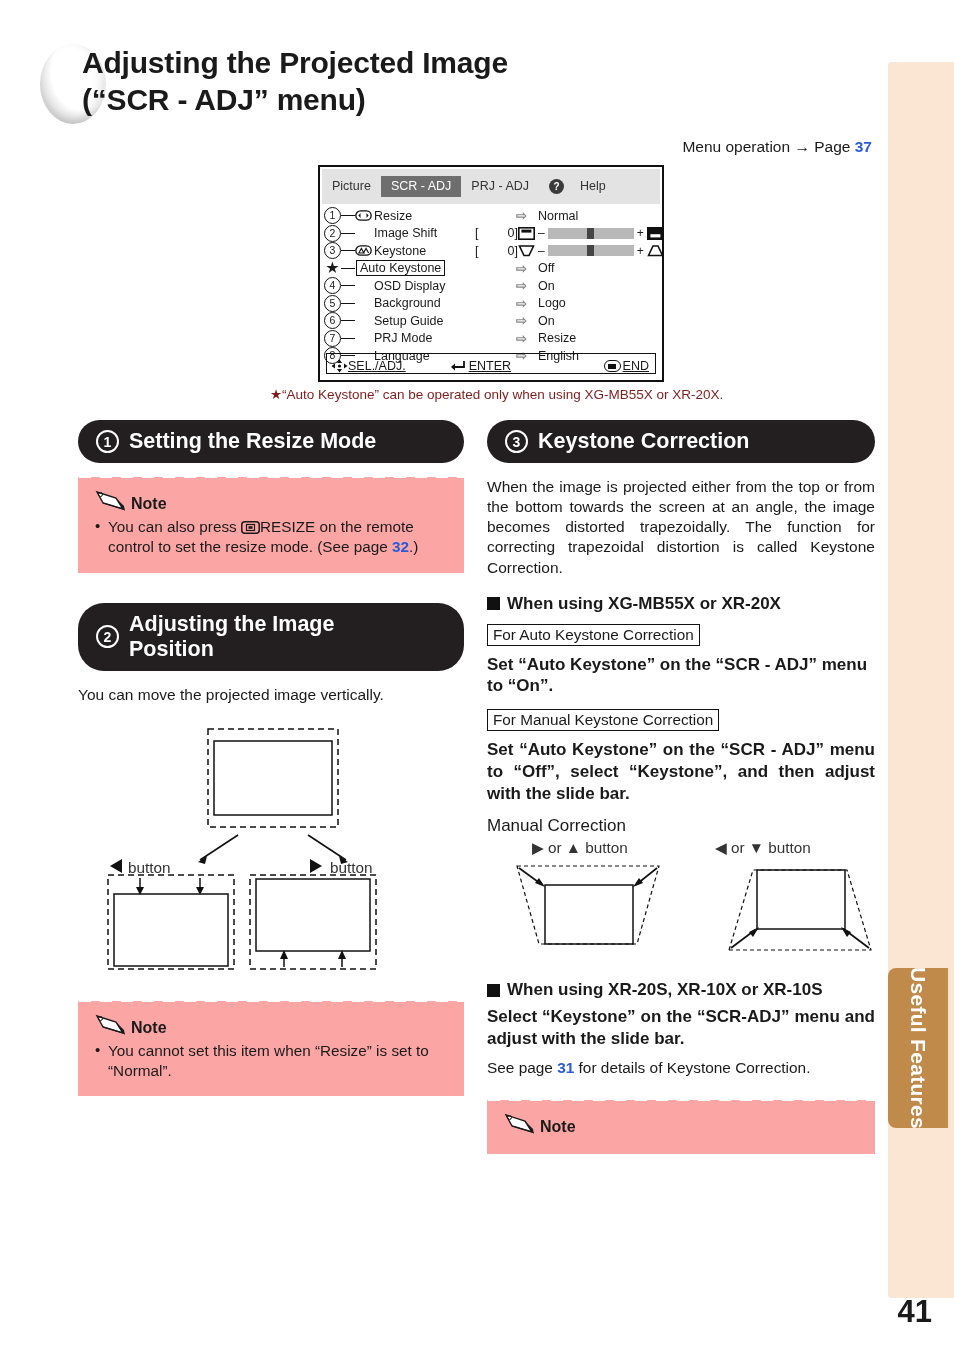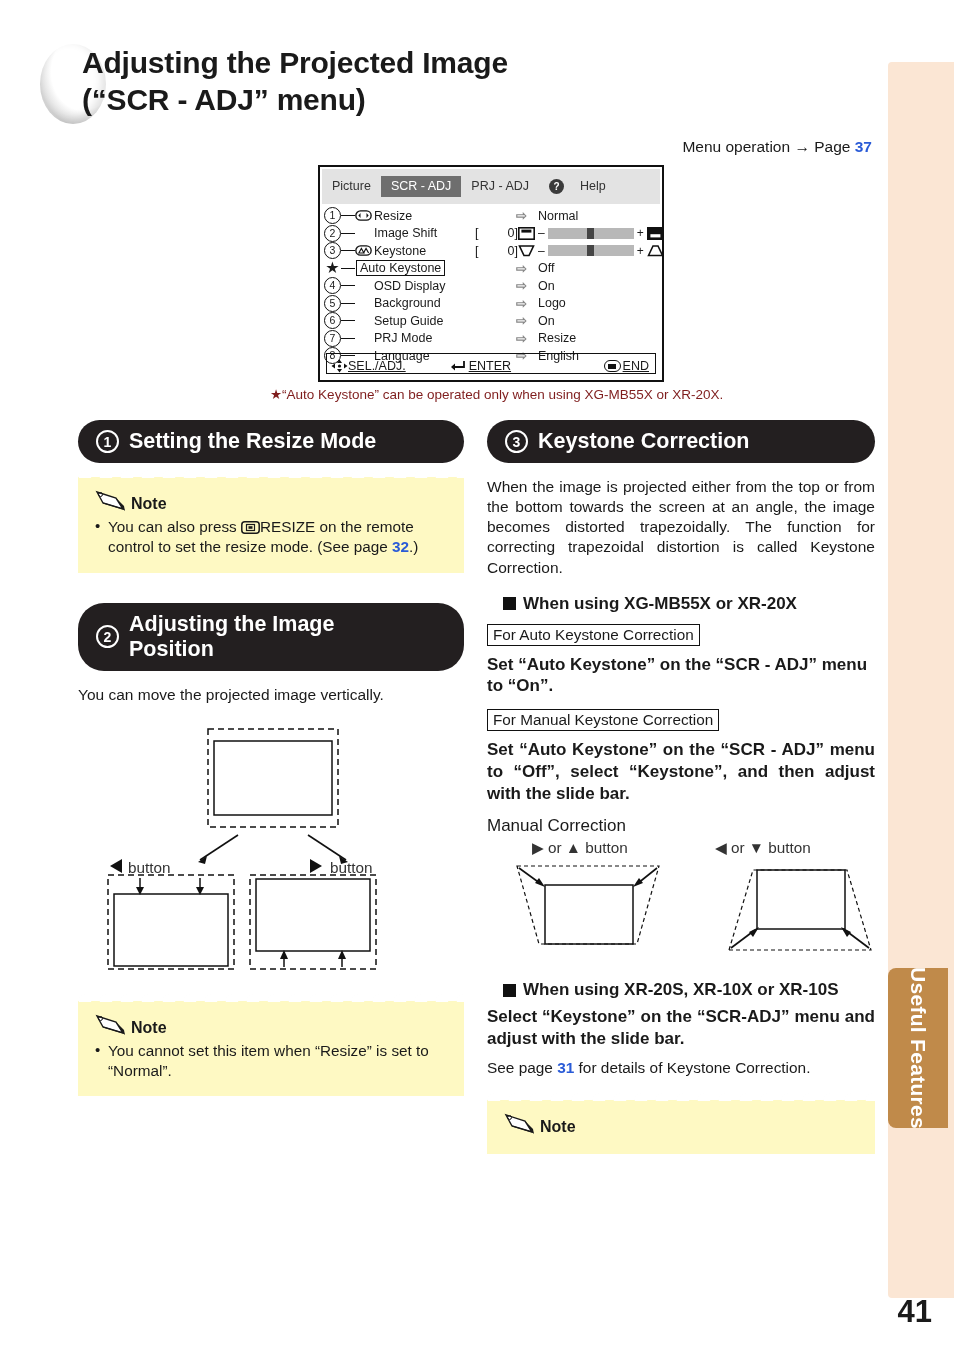--- a/index.html
+++ b/index.html
@@ -135,21 +135,21 @@
   }
   .sec-head .circ {
     flex: 0 0 auto; width: 23px; height: 23px; border: 2px solid #fff;
     border-radius: 50%; font-size: 14px; line-height: 20px; text-align: center;
     margin-right: 10px; font-weight: bold;
   }
   .sec-head .txt { line-height: 1.16; }
 
   
   .note {
-    background: #fef9c3; padding: 12px 14px 14px 16px; position: relative;
+    background: #fca5a5; padding: 12px 14px 14px 16px; position: relative;
     margin-top: 14px;
   }
   .note::before {
     content: ""; position: absolute; left: 0; right: 0; top: -7px; height: 8px;
     background-image: radial-gradient(circle at 7px 7px, #ffffff 6.2px, rgba(255,255,255,0) 6.6px);
     background-size: 21px 14px; background-repeat: repeat-x;
   }
   .note-title { display:flex; align-items:flex-end; font-weight:bold; font-size:16px; margin-bottom: 4px;}
   .pencil-icon { width: 34px; height: 24px; margin-right: 3px; }
   .note ul { margin: 0; padding: 0; list-style: none; }
@@ -164,21 +164,21 @@
   .pg { color: #2a5bd7; font-weight: bold; }
 
   
   .col-left  { position: absolute; left: 78px;  top: 420px; width: 386px; }
   .col-right { position: absolute; left: 487px; top: 420px; width: 388px; }
 
   .body-text { font-size: 15.5px; line-height: 1.3; margin: 14px 0 0 0; }
   .body-text.just { text-align: justify; }
 
   .sub-head {
-    font-weight: bold; font-size: 17px; margin: 16px 0 6px 16px;
+    font-weight: bold; font-size: 17px; margin: 16px 0 6px 0;
     display: flex; align-items: center;
   }
   .sub-head .sq { width: 13px; height: 13px; background:#111; margin-right: 7px; flex:0 0 auto;}
   .boxed-label {
     display: inline-block; border: 1.4px solid #111; padding: 1px 5px;
     font-size: 15.3px; margin: 4px 0 5px 0;
   }
   .bold-stmt { font-weight: bold; font-size: 17px; line-height: 1.28; margin: 3px 0 8px 0; }
   .bold-stmt.just { text-align: justify; }
   .plain-stmt { font-size: 15.4px; line-height: 1.3; margin: 2px 0 0 0; }

